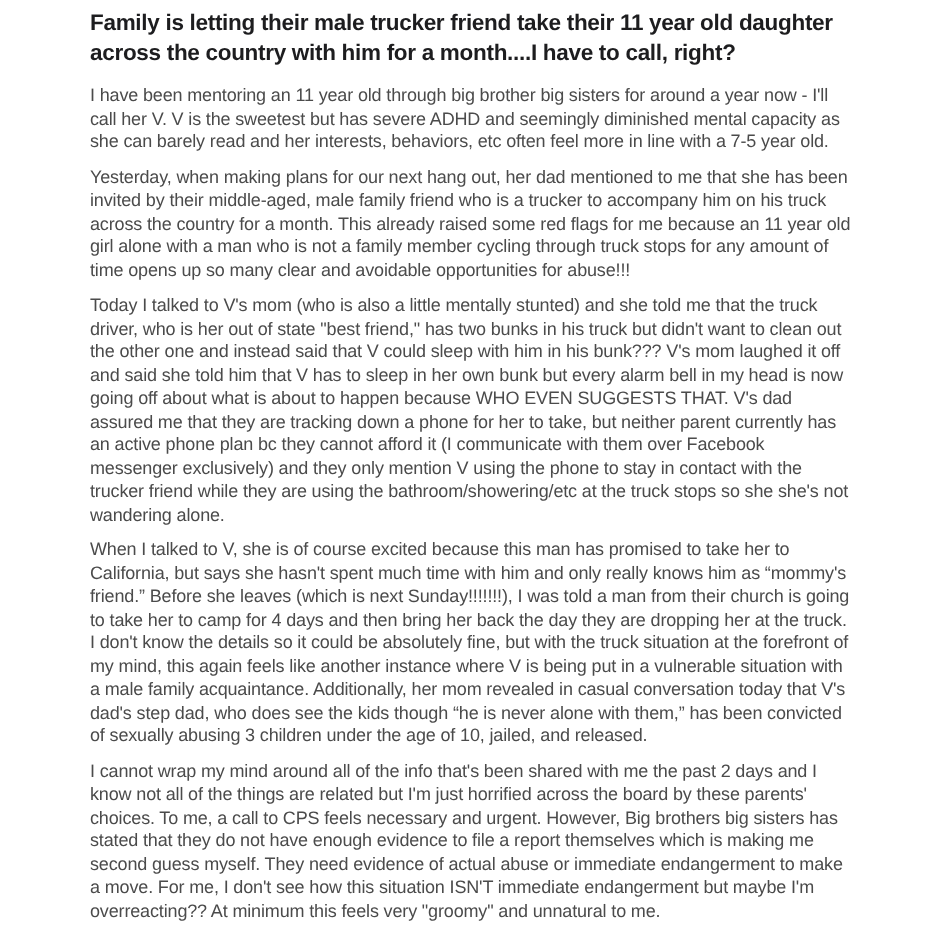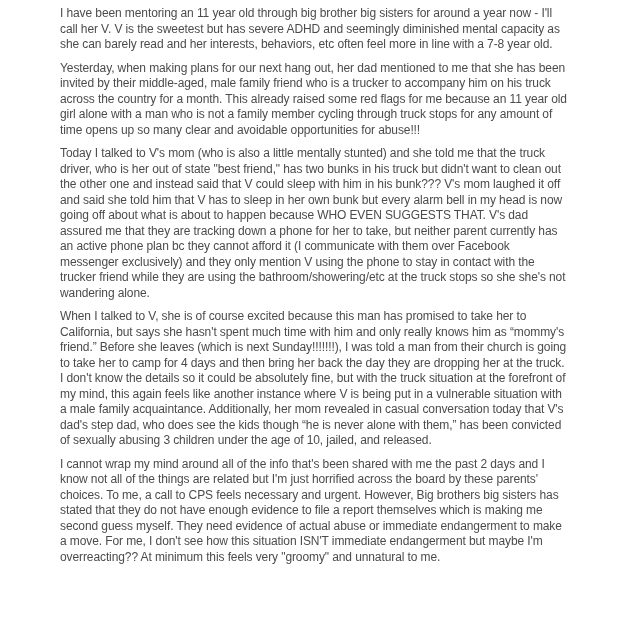--- a/index.html
+++ b/index.html
@@ -38,22 +38,23 @@
   }
   .post-body p:last-child {
     margin-bottom: 0;
   }
 </style>
 </head>
 <body>
 
 <div class="page">
   <div class="content">
+    <h1 class="post-title">Family is letting their male trucker friend take their 11 year old daughter across the country with him for a month....I have to call, right?</h1>
     <div class="post-body">
-      <p>I have been mentoring an 11 year old through big brother big sisters for around a year now - I'll call her V. V is the sweetest but has severe ADHD and seemingly diminished mental capacity as she can barely read and her interests, behaviors, etc often feel more in line with a 7-8 year old.</p>
+      <p>I have been mentoring an 11 year old through big brother big sisters for around a year now - I'll call her V. V is the sweetest but has severe ADHD and seemingly diminished mental capacity as she can barely read and her interests, behaviors, etc often feel more in line with a 7-5 year old.</p>
       <p>Yesterday, when making plans for our next hang out, her dad mentioned to me that she has been invited by their middle-aged, male family friend who is a trucker to accompany him on his truck across the country for a month. This already raised some red flags for me because an 11 year old girl alone with a man who is not a family member cycling through truck stops for any amount of time opens up so many clear and avoidable opportunities for abuse!!!</p>
       <p>Today I talked to V's mom (who is also a little mentally stunted) and she told me that the truck driver, who is her out of state "best friend," has two bunks in his truck but didn't want to clean out the other one and instead said that V could sleep with him in his bunk??? V's mom laughed it off and said she told him that V has to sleep in her own bunk but every alarm bell in my head is now going off about what is about to happen because WHO EVEN SUGGESTS THAT. V's dad assured me that they are tracking down a phone for her to take, but neither parent currently has an active phone plan bc they cannot afford it (I communicate with them over Facebook messenger exclusively) and they only mention V using the phone to stay in contact with the trucker friend while they are using the bathroom/showering/etc at the truck stops so she she's not wandering alone.</p>
       <p>When I talked to V, she is of course excited because this man has promised to take her to California, but says she hasn't spent much time with him and only really knows him as “mommy's friend.” Before she leaves (which is next Sunday!!!!!!!), I was told a man from their church is going to take her to camp for 4 days and then bring her back the day they are dropping her at the truck. I don't know the details so it could be absolutely fine, but with the truck situation at the forefront of my mind, this again feels like another instance where V is being put in a vulnerable situation with a male family acquaintance. Additionally, her mom revealed in casual conversation today that V's dad's step dad, who does see the kids though “he is never alone with them,” has been convicted of sexually abusing 3 children under the age of 10, jailed, and released.</p>
       <p>I cannot wrap my mind around all of the info that's been shared with me the past 2 days and I know not all of the things are related but I'm just horrified across the board by these parents' choices. To me, a call to CPS feels necessary and urgent. However, Big brothers big sisters has stated that they do not have enough evidence to file a report themselves which is making me second guess myself. They need evidence of actual abuse or immediate endangerment to make a move. For me, I don't see how this situation ISN'T immediate endangerment but maybe I'm overreacting?? At minimum this feels very "groomy" and unnatural to me.</p>
 
     </div>
   </div>
 </div>
 
 </body></html>

